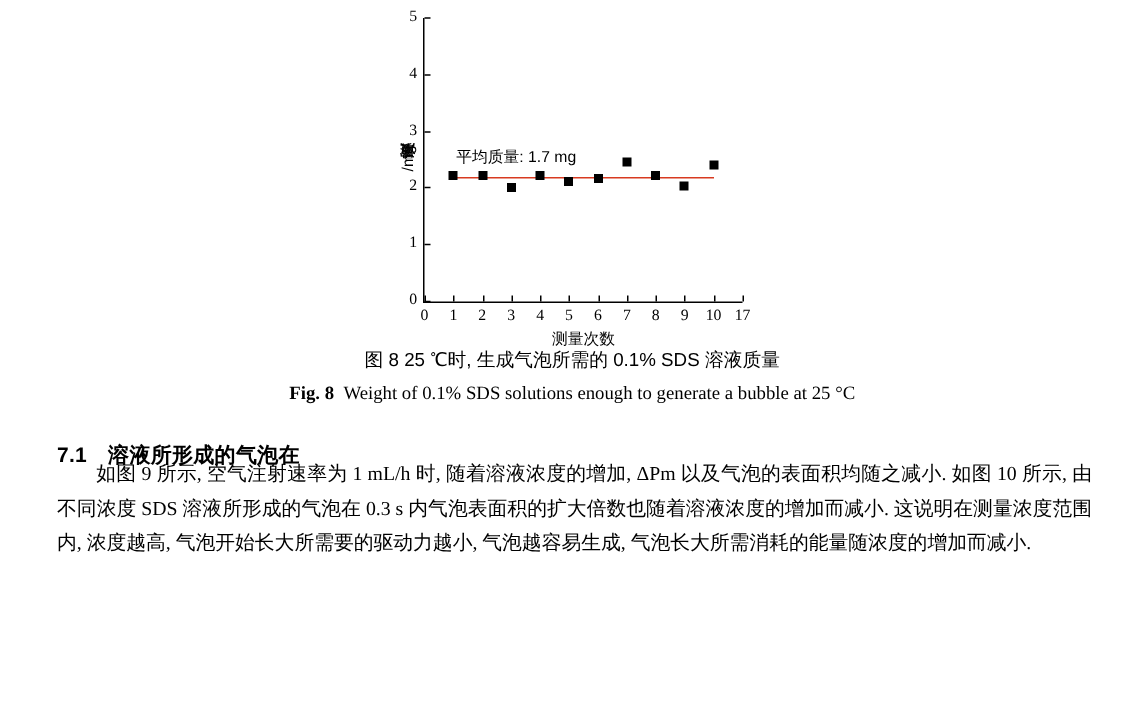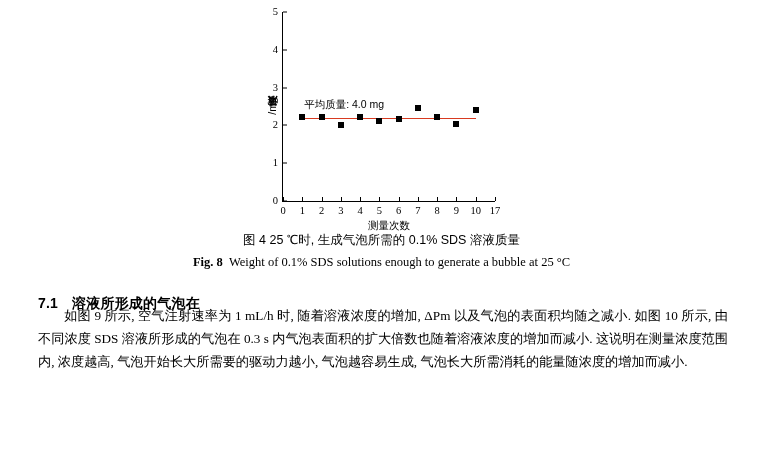--- a/index.html
+++ b/index.html
@@ -204,39 +204,39 @@
       <div class="xtick-label" style="left:72.7272%">8</div>
       <div class="xtick-mark" style="left:81.8181%"></div>
       <div class="xtick-label" style="left:81.8181%">9</div>
       <div class="xtick-mark" style="left:90.909%"></div>
       <div class="xtick-label" style="left:90.909%">10</div>
       <div class="xtick-mark" style="left:100%"></div>
       <div class="xtick-label" style="left:100%">17</div>
 
       <div id="mean-line" style="left:9.0909%; width:81.8181%; top:56%"></div>
 
-      <div id="mean-annot" style="left:10%; top:45.6%">平均质量: 4.0 mg</div>
+      <div id="mean-annot" style="left:10%; top:45.6%">平均质量: 1.7 mg</div>
 
       <div class="marker" style="left:9.0909%;  top:55.6%"></div>
       <div class="marker" style="left:18.1818%; top:55.6%"></div>
       <div class="marker" style="left:27.2727%; top:59.6%"></div>
       <div class="marker" style="left:36.3636%; top:55.6%"></div>
       <div class="marker" style="left:45.4545%; top:57.6%"></div>
       <div class="marker" style="left:54.5454%; top:56.4%"></div>
       <div class="marker" style="left:63.6363%; top:51.0%"></div>
       <div class="marker" style="left:72.7272%; top:55.8%"></div>
       <div class="marker" style="left:81.8181%; top:59.4%"></div>
       <div class="marker" style="left:90.909%;  top:52.0%"></div>
 
       <div id="xlabel">测量次数</div>
     </div>
   </div>
 </div>
 
-<div class="caption" id="caption-cn">图 4    25 ℃时, 生成气泡所需的 0.1% SDS 溶液质量</div>
+<div class="caption" id="caption-cn">图 8    25 ℃时, 生成气泡所需的 0.1% SDS 溶液质量</div>
 <div class="caption" id="caption-en">
   <b>Fig. 8</b>&nbsp;&nbsp;<span>Weight of 0.1% SDS solutions enough to generate a bubble at 25 °C</span>
 </div>
 
 <div id="section-heading">
   <span class="num">7.1</span><span>溶液所形成的气泡在</span>
 </div>
 
 <div id="body-text">
   <span class="indent"></span><span>如图 9 所示, 空气注射速率为 1 mL/h 时, 随着溶液浓度的增加, ΔPm 以及气泡的表面积均随之减小. 如图 10 所示, 由不同浓度 SDS 溶液所形成的气泡在 0.3 s 内气泡表面积的扩大倍数也随着溶液浓度的增加而减小. 这说明在测量浓度范围内, 浓度越高, 气泡开始长大所需要的驱动力越小, 气泡越容易生成, 气泡长大所需消耗的能量随浓度的增加而减小.</span>

